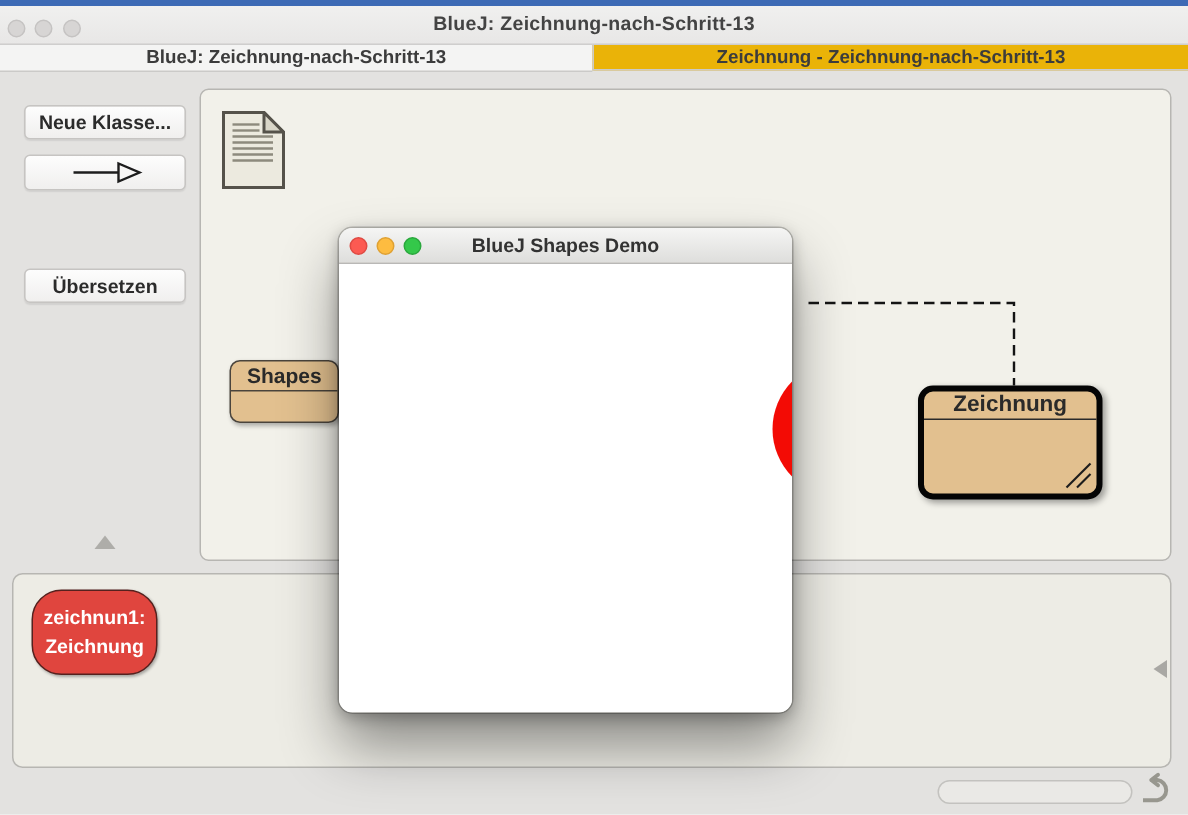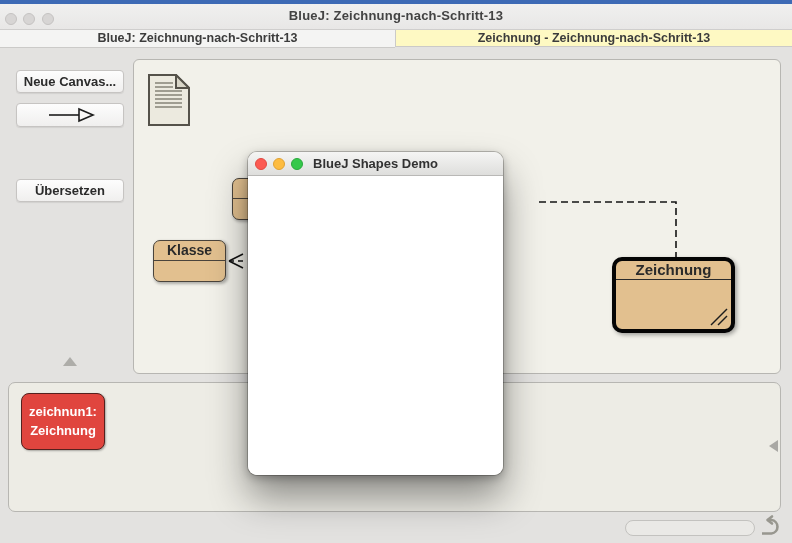--- a/index.html
+++ b/index.html
@@ -15,21 +15,21 @@
   .titlebar .title{position:absolute;left:0;right:0;top:4px;text-align:center;
     font-size:13px;color:#434343;letter-spacing:.2px;}
   .light{position:absolute;top:9px;width:12px;height:12px;border-radius:50%;}
   .light.gray{background:#d7d5d4;border:1px solid #c5c3c2;box-sizing:border-box;}
 
   
   .tabbar{position:absolute;left:0;top:30px;width:792px;height:18px;}
   .tab{position:absolute;top:0;height:17px;border-bottom:1px solid #cbcac8;
     font-size:12.5px;color:#3c3c3c;text-align:center;line-height:17px;}
   .tab.active{left:0;width:395px;background:#f4f4f3;}
-  .tab.inactive{left:395px;width:397px;background:#fef9c3;border-left:1px solid #cbcac8;box-sizing:border-box;}
+  .tab.inactive{left:395px;width:397px;background:#eab308;border-left:1px solid #cbcac8;box-sizing:border-box;}
 
   
   .toolbtn{position:absolute;left:16px;width:108px;background:linear-gradient(#fdfdfd,#f0efee);
     border:1px solid #c6c4c2;border-radius:4px;font-size:13px;color:#2b2b2b;
     text-align:center;box-sizing:border-box;box-shadow:0 1px 1px rgba(0,0,0,.08);}
   .btn-new{top:70px;height:23px;line-height:21px;}
   .btn-arrow{top:103px;height:24px;}
   .btn-compile{top:138px;height:23px;line-height:21px;margin-top:41px;}
 
   
@@ -54,31 +54,31 @@
   
   .tri-up{position:absolute;left:63px;top:357px;width:0;height:0;
     border-left:7px solid transparent;border-right:7px solid transparent;border-bottom:9px solid #aeada9;}
   .tri-left{position:absolute;left:769px;top:440px;width:0;height:0;
     border-top:6px solid transparent;border-bottom:6px solid transparent;border-right:9px solid #a9a8a4;}
 
   
   .bench{position:absolute;left:8px;top:382px;width:773px;height:130px;
     background:#edece5;border:1px solid #b7b6b2;border-radius:7px;box-sizing:border-box;}
   .obj{position:absolute;left:12px;top:10px;width:84px;height:57px;background:#e0453e;
-    border:1.5px solid #55211e;border-radius:8px;box-sizing:border-box;
+    border:1.5px solid #55211e;border-radius:20px;box-sizing:border-box;
     color:#fff;font-size:13px;text-align:center;padding-top:8px;box-shadow:1px 1px 2px rgba(0,0,0,.3);}
   .obj div{line-height:19px;}
 
   
   .progress-pill{position:absolute;left:625px;top:520px;width:130px;height:16px;
     background:#eae9e6;border:1px solid #c3c2bf;border-radius:8px;box-sizing:border-box;}
   .restart{position:absolute;left:757px;top:514px;width:27px;height:26px;}
 
   
-  .popup{position:absolute;left:248px;top:152px;width:255px;height:323px;border-radius:9px;
+  .popup{position:absolute;left:226px;top:152px;width:302px;height:323px;border-radius:9px;
     box-shadow:0 22px 38px rgba(0,0,0,.42),0 3px 10px rgba(0,0,0,.28),0 0 0 1px rgba(0,0,0,.22);
     overflow:hidden;}
   .popup-titlebar{position:relative;height:23px;background:linear-gradient(#f5f5f4,#dededc);
     border-bottom:1px solid #b9b8b6;}
   .popup-titlebar .ptitle{position:absolute;left:0;right:0;top:4px;text-align:center;
     font-size:13px;color:#323232;}
   .plight{position:absolute;top:6px;width:12px;height:12px;border-radius:50%;box-sizing:border-box;}
   .pl-red{left:7px;background:#fc5a52;border:1px solid #df4a43;}
   .pl-yellow{left:25px;background:#fdbc40;border:1px solid #dfa133;}
   .pl-green{left:43px;background:#34c84a;border:1px solid #2aa83d;}
@@ -97,21 +97,21 @@
     <span class="light gray" style="left:23px"></span>
     <span class="light gray" style="left:42px"></span>
     <div class="title">BlueJ: Zeichnung-nach-Schritt-13</div>
   </div>
 
   <div class="tabbar">
     <div class="tab active">BlueJ: Zeichnung-nach-Schritt-13</div>
     <div class="tab inactive">Zeichnung - Zeichnung-nach-Schritt-13</div>
   </div>
 
-  <div class="toolbtn btn-new">Neue Canvas...</div>
+  <div class="toolbtn btn-new">Neue Klasse...</div>
   <div class="toolbtn btn-arrow">
     <svg width="106" height="22" viewBox="0 0 106 22">
       <line x1="32" y1="11" x2="62" y2="11" stroke="#1d1d1d" stroke-width="1.6"></line>
       <polygon points="62,5 62,17 76,11" fill="#f7f6f5" stroke="#1d1d1d" stroke-width="1.6"></polygon>
     </svg>
   </div>
   <div class="toolbtn btn-compile">Übersetzen</div>
 
   <div class="diagram"></div>
 
@@ -130,21 +130,21 @@
         <line x1="7" y1="33" x2="34" y2="33"></line>
       </g>
     </svg>
   </div>
 
   <div class="class-box box-hidden">
     <div class="ctitle"></div>
   </div>
 
   <div class="class-box box-canvas">
-    <div class="ctitle">Klasse</div>
+    <div class="ctitle">Shapes</div>
   </div>
 
   <div class="class-box box-zeichnung">
     <div class="ctitle">Zeichnung</div>
     <svg class="corner-marks" width="20" height="20" viewBox="0 0 20 20">
       <line x1="2" y1="18" x2="18" y2="2" stroke="#1c1c1c" stroke-width="1.4"></line>
       <line x1="9" y1="18" x2="18" y2="9" stroke="#1c1c1c" stroke-width="1.4"></line>
     </svg>
   </div>
 

